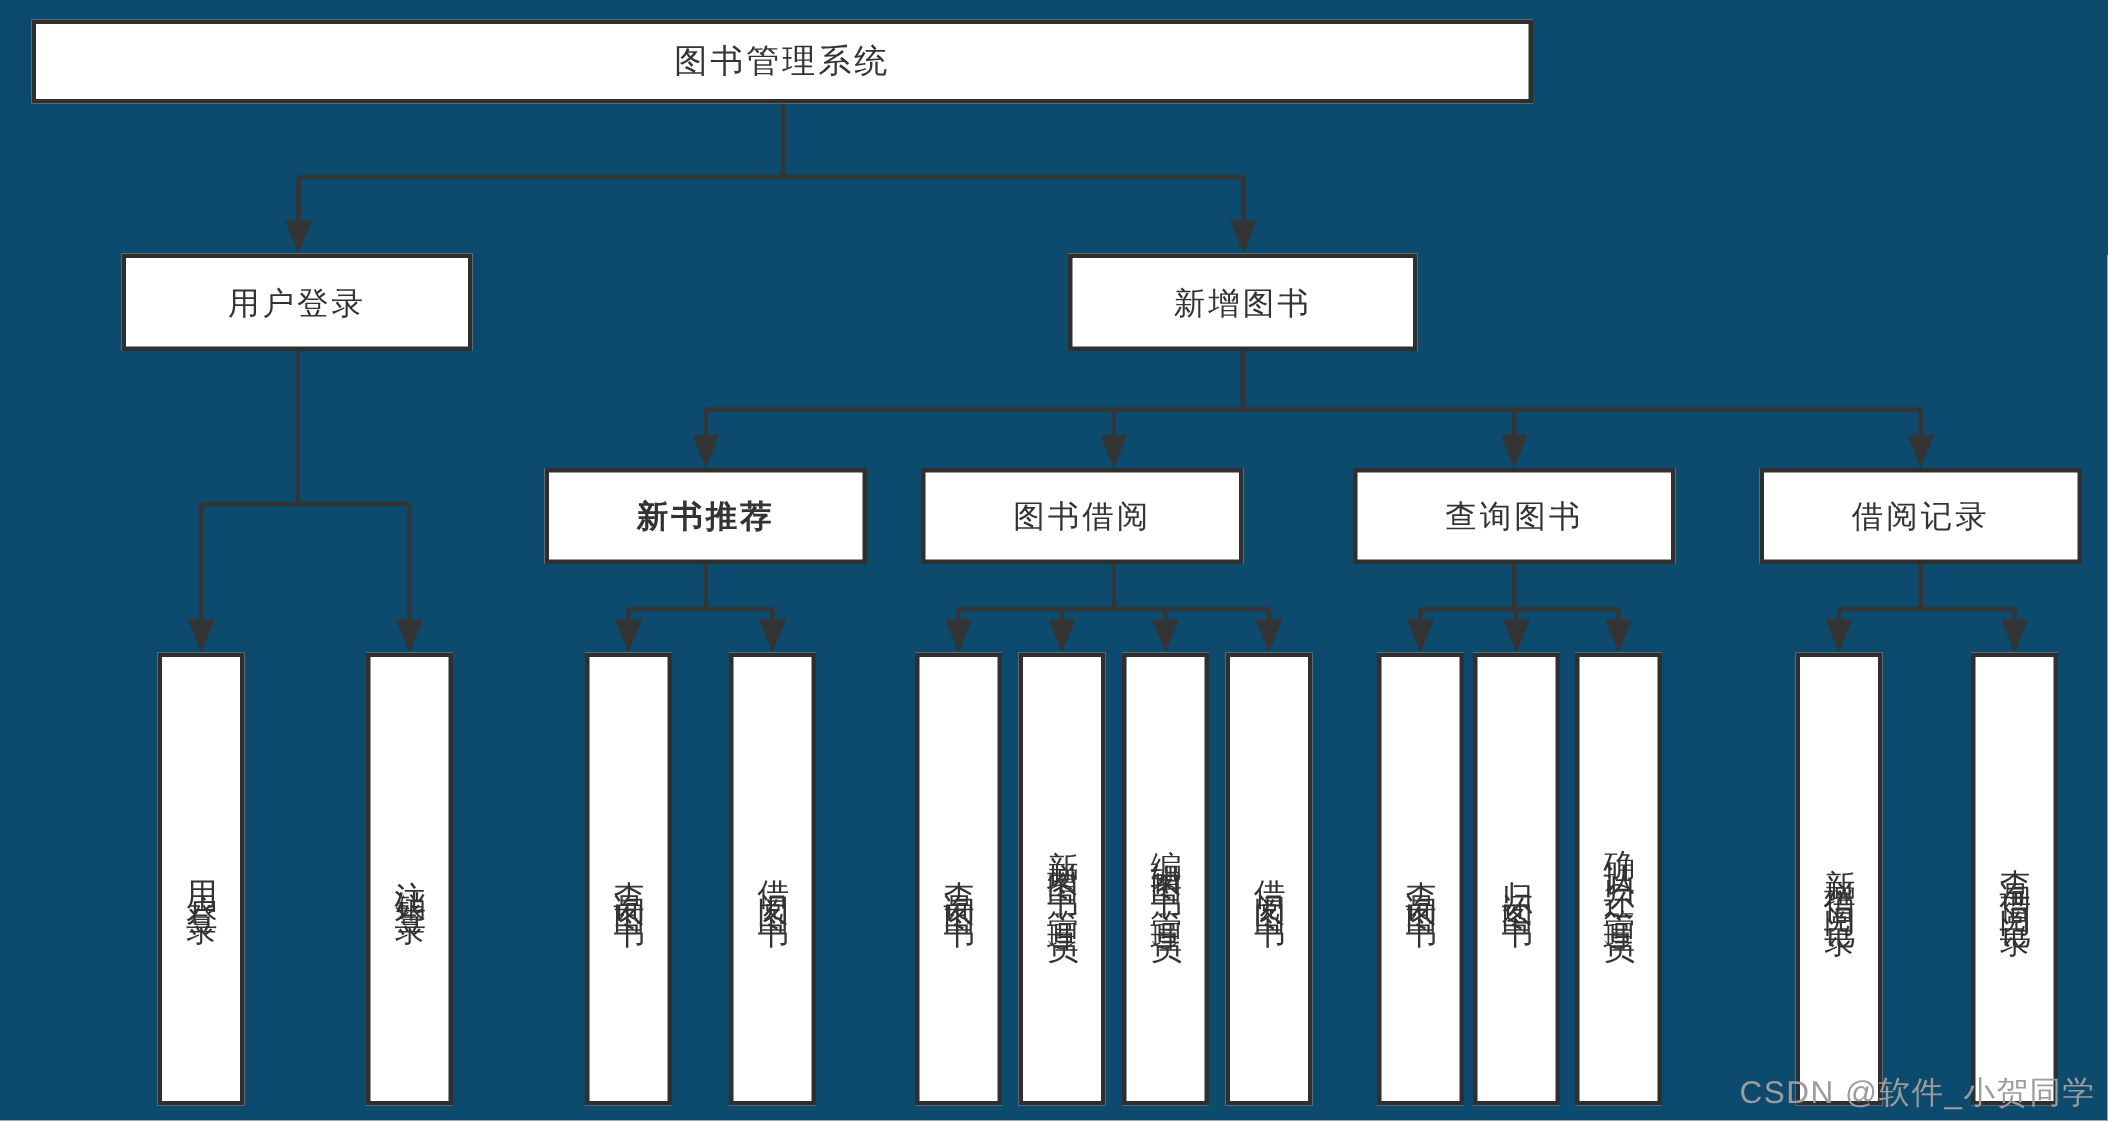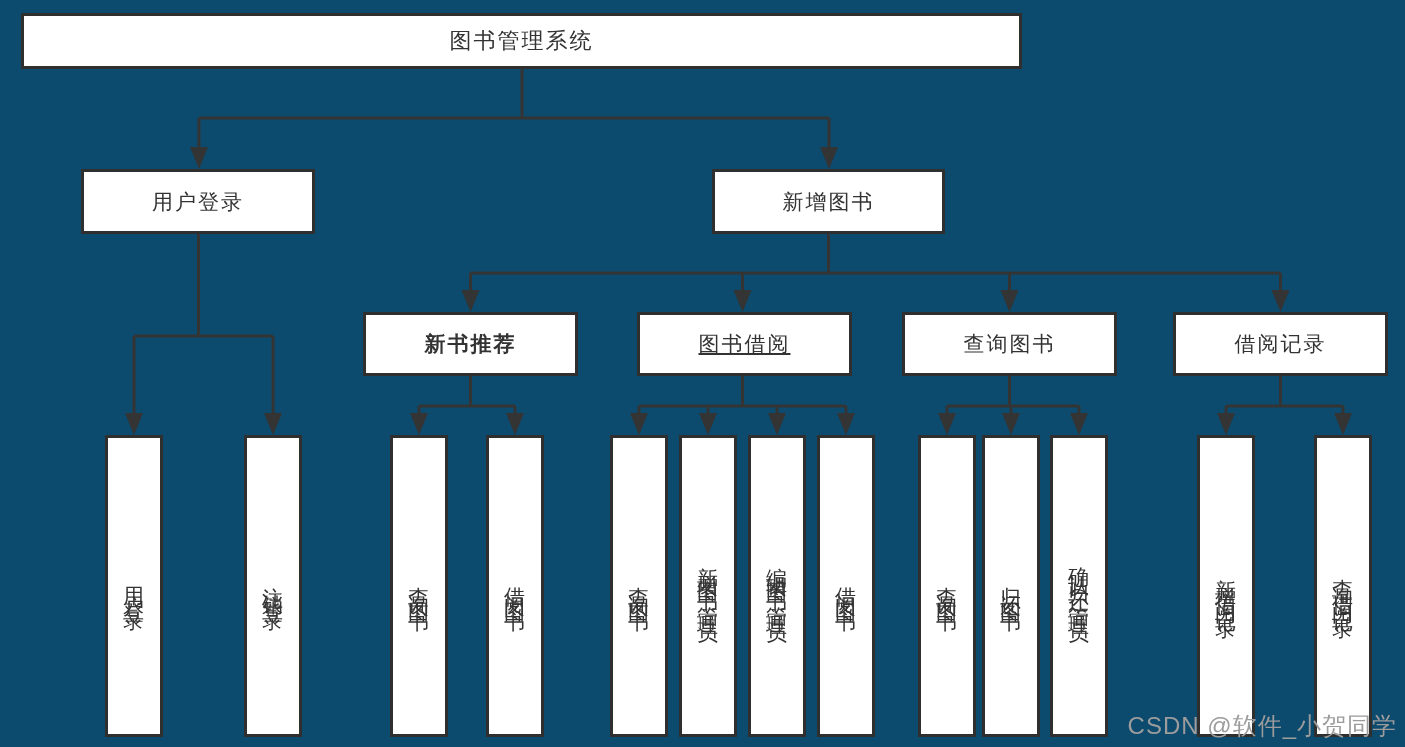--- a/index.html
+++ b/index.html
@@ -32,21 +32,21 @@
     color: #333333;
     font-size: 21px;
     letter-spacing: 2px;
     white-space: nowrap;
   }
   .box.root   { left: 21px;   top: 13px;  width: 1001px; height: 56px; font-size: 22px; }
   .box.n-user { left: 81px;   top: 169px; width: 234px;  height: 65px; }
   .box.n-book { left: 712px;  top: 169px; width: 233px;  height: 65px; }
   .box.sec    { top: 312px; width: 215px; height: 64px; }
   .box.s1 { left: 363px; font-weight: bold; }
-  .box.s2 { left: 637px; text-decoration: underline; }
+  .box.s2 { left: 614px; }
   .box.s3 { left: 902px; }
   .box.s4 { left: 1173px; }
   .box.leaf {
     top: 435px;
     width: 58px;
     height: 302px;
     letter-spacing: 0;
   }
   .leaf .vtext {
     writing-mode: vertical-rl;
@@ -58,21 +58,21 @@
   }
   .l-a1 { left: 105px; }  .l-a2 { left: 244px; }
   .l-b1 { left: 390px; }  .l-b2 { left: 486px; }
   .l-c1 { left: 610px; }  .l-c2 { left: 679px; }  .l-c3 { left: 748px; }  .l-c4 { left: 817px; }
   .l-d1 { left: 918px; }  .l-d2 { left: 982px; }  .l-d3 { left: 1050px; }
   .l-e1 { left: 1197px; } .l-e2 { left: 1314px; }
   .watermark {
     position: absolute;
     right: 8px;
     bottom: 5px;
-    font-size: 24px;
+    font-size: 21px;
     color: #9c9c9c;
     letter-spacing: 1px;
     z-index: 5;
     white-space: nowrap;
   }
 </style>
 </head>
 <body>
 
 <div class="stage">

